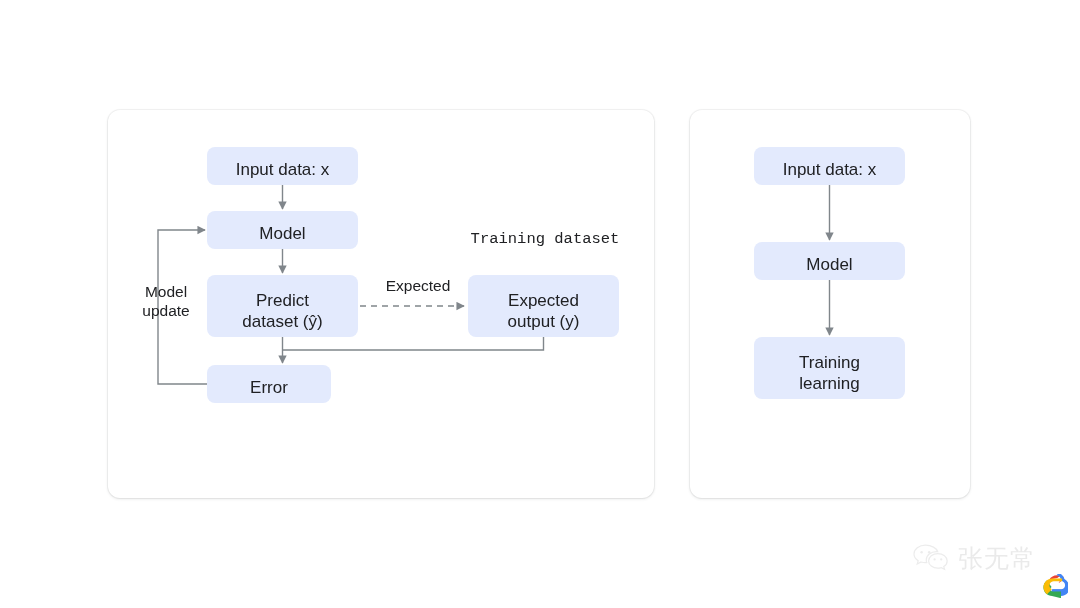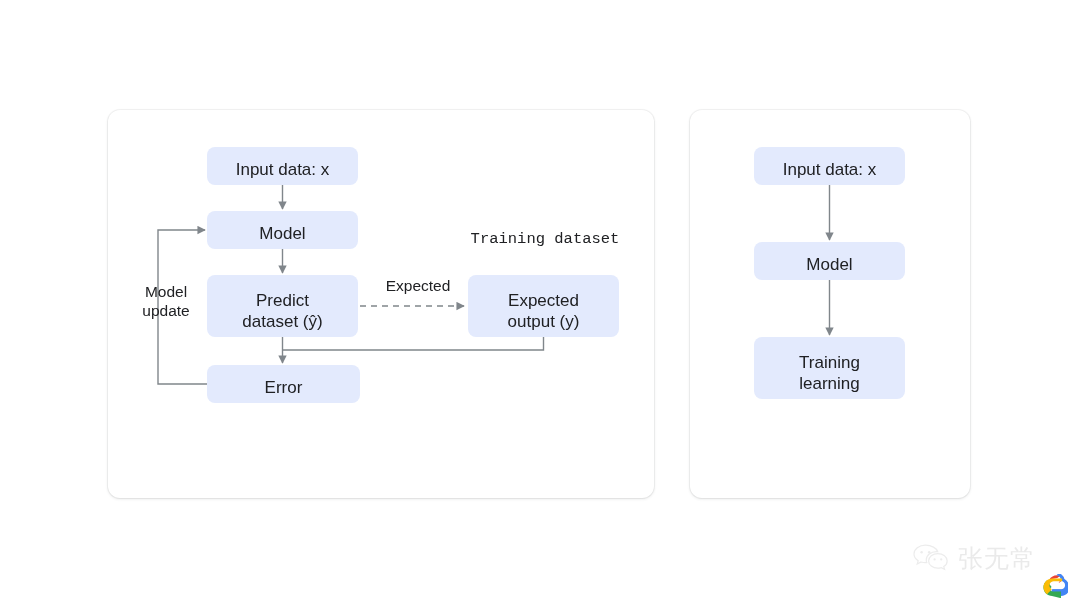--- a/index.html
+++ b/index.html
@@ -92,21 +92,21 @@
     width: 100%;
     height: 100%;
     z-index: 1;
     overflow: visible;
   }
 
   
   .n-sup-input   { left: 99px;  top: 37px;  width: 151px; height: 38px; }
   .n-sup-model   { left: 99px;  top: 101px; width: 151px; height: 38px; }
   .n-sup-predict { left: 99px;  top: 165px; width: 151px; height: 62px; }
-  .n-sup-error   { left: 99px;  top: 255px; width: 153px; height: 38px; }
+  .n-sup-error   { left: 99px;  top: 255px; width: 124px; height: 38px; }
   .n-sup-expect  { left: 360px; top: 165px; width: 151px; height: 62px; }
 
   .l-sup-update   { left: 16px;  top: 172px; width: 84px; }
   .l-sup-compare  { left: 262px; top: 166px; width: 96px; }
   .l-sup-training { left: 357px; top: 120px; width: 160px; font-family: Liberation Mono, monospace; }
 
   
   .n-uns-input { left: 64px; top: 37px;  width: 151px; height: 38px; }
   .n-uns-model { left: 64px; top: 132px; width: 151px; height: 38px; }
   .n-uns-gen   { left: 64px; top: 227px; width: 151px; height: 62px; }

